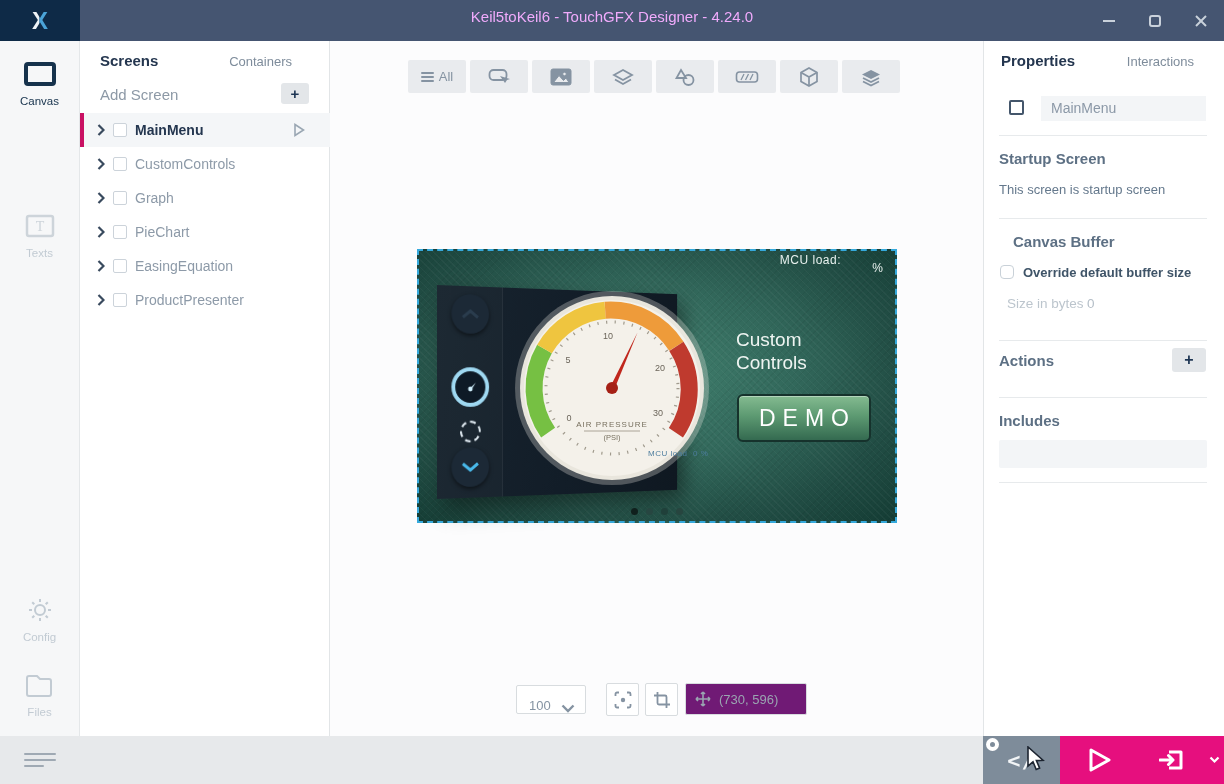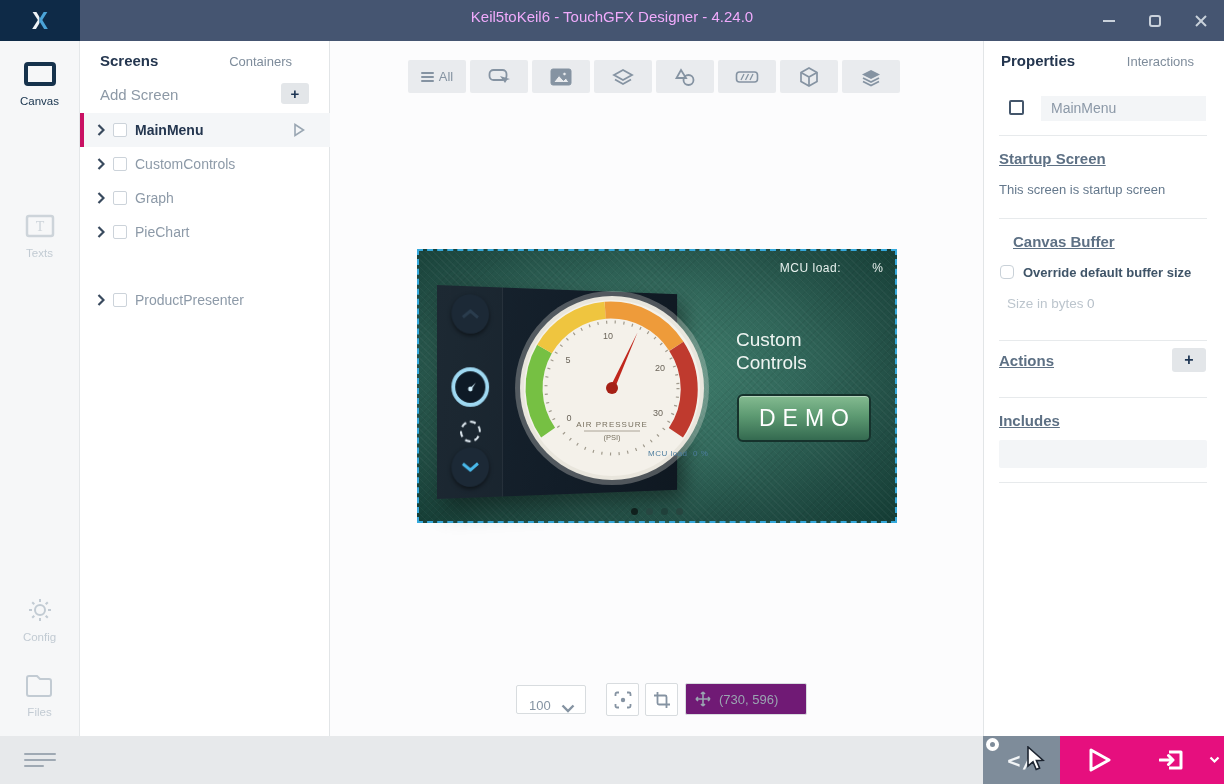--- a/index.html
+++ b/index.html
@@ -59,21 +59,21 @@
   .wt-btn svg { stroke:#8593a2; }
   .ham { display:inline-block; width:13px; }
   .ham div { height:2px; background:#8593a2; margin:2px 0; border-radius:1px; }
 
   
   .demo-screen { position:absolute; left:87px; top:208px; width:480px; height:274px; border:2px dashed #35a9dc;
      background: radial-gradient(ellipse at 48% 46%, #41806e 0%, #32685b 42%, #224e45 72%, #143c34 100%); }
   .demo-screen::before { content:""; position:absolute; inset:0;
      background: repeating-linear-gradient(45deg, rgba(255,255,255,0.035) 0 1px, transparent 1px 5px),
                  repeating-linear-gradient(-45deg, rgba(0,0,0,0.05) 0 1px, transparent 1px 5px); }
-  .mcu-label { position:absolute; top:10px; right:54px; font-size:12px; color:#e8f1ee; letter-spacing:0.5px; }
+  .mcu-label { position:absolute; top:2px; right:54px; font-size:12px; color:#e8f1ee; letter-spacing:0.5px; }
   .mcu-unit { position:absolute; top:10px; right:12px; font-size:12px; color:#e8f1ee; }
   .gauge-panel { position:absolute; left:18px; top:34px; width:272px; height:214px;
      background:linear-gradient(100deg,#18242f 0%, #121d28 55%, #0f1821 100%);
      transform:perspective(750px) rotateY(15deg); transform-origin:left center;
      box-shadow: 8px 10px 22px rgba(0,0,0,0.45); }
   .gp-col { position:absolute; left:0; top:0; width:70px; height:100%; background:rgba(255,255,255,0.025); border-right:1px solid rgba(255,255,255,0.06); }
   .gp-btn { position:absolute; border-radius:50%; display:flex; align-items:center; justify-content:center; }
   .gp-up    { left:15px; top:8px;  width:40px; height:40px; background:#1c2936; box-shadow:0 2px 4px rgba(0,0,0,.5); }
   .gp-gauge { left:15px; top:82px; width:40px; height:40px; background:#0e1a26; border:4px solid #9fd9f2; }
   .gp-ref   { left:24px; top:136px; width:22px; height:22px; border:2px dashed #dfe9f0; background:transparent; }
@@ -100,21 +100,21 @@
   .coords-box { position:absolute; left:355px; top:642px; width:122px; height:32px; background:#701a75; border:1px solid #d8dcdf; border-radius:2px; display:flex; align-items:center; gap:8px; padding-left:9px; }
   .coords-text { font-size:13px; color:#9aa5b1; }
 
   
   .props-panel { position:absolute; left:983px; top:41px; width:241px; height:695px; background:#fff; border-left:1px solid #e2e5e7; }
   .pp-title { position:absolute; left:17px; top:11px; font-size:15px; font-weight:bold; color:#24364f; }
   .pp-tab2 { position:absolute; right:30px; top:13px; font-size:13px; color:#7e8c9b; }
   .pp-check { position:absolute; left:25px; top:59px; width:15px; height:15px; border:2px solid #44566b; border-radius:2px; background:#fff; }
   .pp-name { position:absolute; left:57px; top:55px; width:165px; height:25px; background:#f3f5f7; font-size:14px; color:#8b98a7; line-height:25px; padding-left:10px; }
   .pp-div { position:absolute; left:15px; width:208px; height:1px; background:#e7eaec; }
-  .pp-h { position:absolute; left:15px; font-size:15px; font-weight:600; color:#5d7084;text-decoration:underline; }
+  .pp-h { position:absolute; left:15px; font-size:15px; font-weight:600; color:#5d7084; }
   .pp-text { position:absolute; left:15px; font-size:13px; color:#64788c; }
   .pp-check2 { position:absolute; left:16px; top:224px; width:14px; height:14px; border:1.5px solid #c9d1d8; border-radius:4px; background:#fff; }
   .pp-ovr { position:absolute; left:39px; top:224px; font-size:13px; font-weight:600; color:#3f5468; }
   .pp-size-label { position:absolute; left:23px; top:255px; font-size:13.5px; color:#bcc5cd; }
   .pp-size-val { position:absolute; left:103px; top:255px; font-size:13.5px; color:#b4bec7; }
   .pp-plus { position:absolute; right:18px; top:307px; width:34px; height:24px; background:#e3e6e9; border-radius:3px; color:#1d3553; font-weight:bold; font-size:16px; text-align:center; line-height:24px; }
   .pp-includes-field { position:absolute; left:15px; top:399px; width:208px; height:28px; background:#f3f5f7; border-radius:2px; }
 
   
   .code-btn { position:absolute; left:983px; top:736px; width:77px; height:48px; background:#7e8c9a; display:flex; align-items:center; justify-content:center; }
@@ -230,20 +230,27 @@
         </svg>
       <div class="row-check"></div>
       <span class="row-name">Graph</span>
     </div>
     <div class="screen-row" style="top:174px;">
       <svg class="row-chev" width="8" height="12" viewBox="0 0 8 12" fill="none" stroke="#394a5e" stroke-width="2.2">
           <path d="M1.5 1 L6.5 6 L1.5 11"></path>
         </svg>
       <div class="row-check"></div>
       <span class="row-name">PieChart</span>
+    </div>
+    <div class="screen-row" style="top:208px;">
+      <svg class="row-chev" width="8" height="12" viewBox="0 0 8 12" fill="none" stroke="#394a5e" stroke-width="2.2">
+          <path d="M1.5 1 L6.5 6 L1.5 11"></path>
+        </svg>
+      <div class="row-check"></div>
+      <span class="row-name">EasingEquation</span>
     </div>
     <div class="screen-row" style="top:242px;">
       <svg class="row-chev" width="8" height="12" viewBox="0 0 8 12" fill="none" stroke="#394a5e" stroke-width="2.2">
           <path d="M1.5 1 L6.5 6 L1.5 11"></path>
         </svg>
       <div class="row-check"></div>
       <span class="row-name">ProductPresenter</span>
     </div>
   </div>
 

